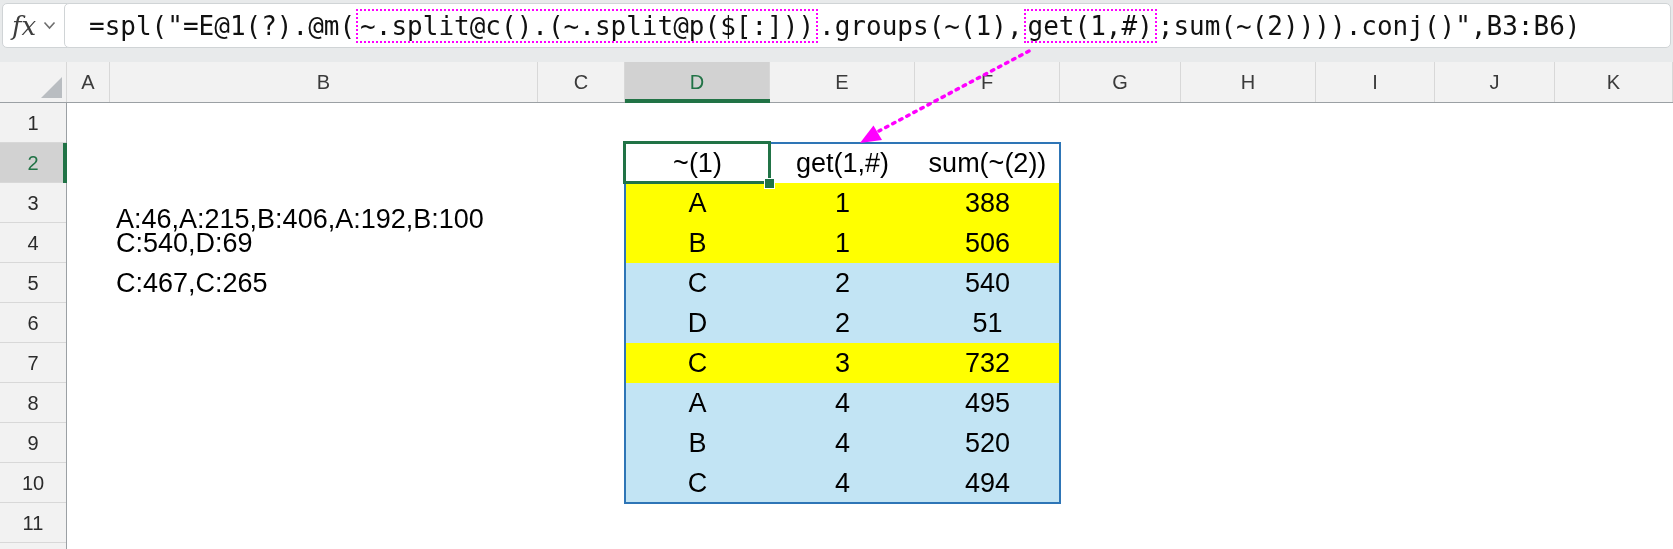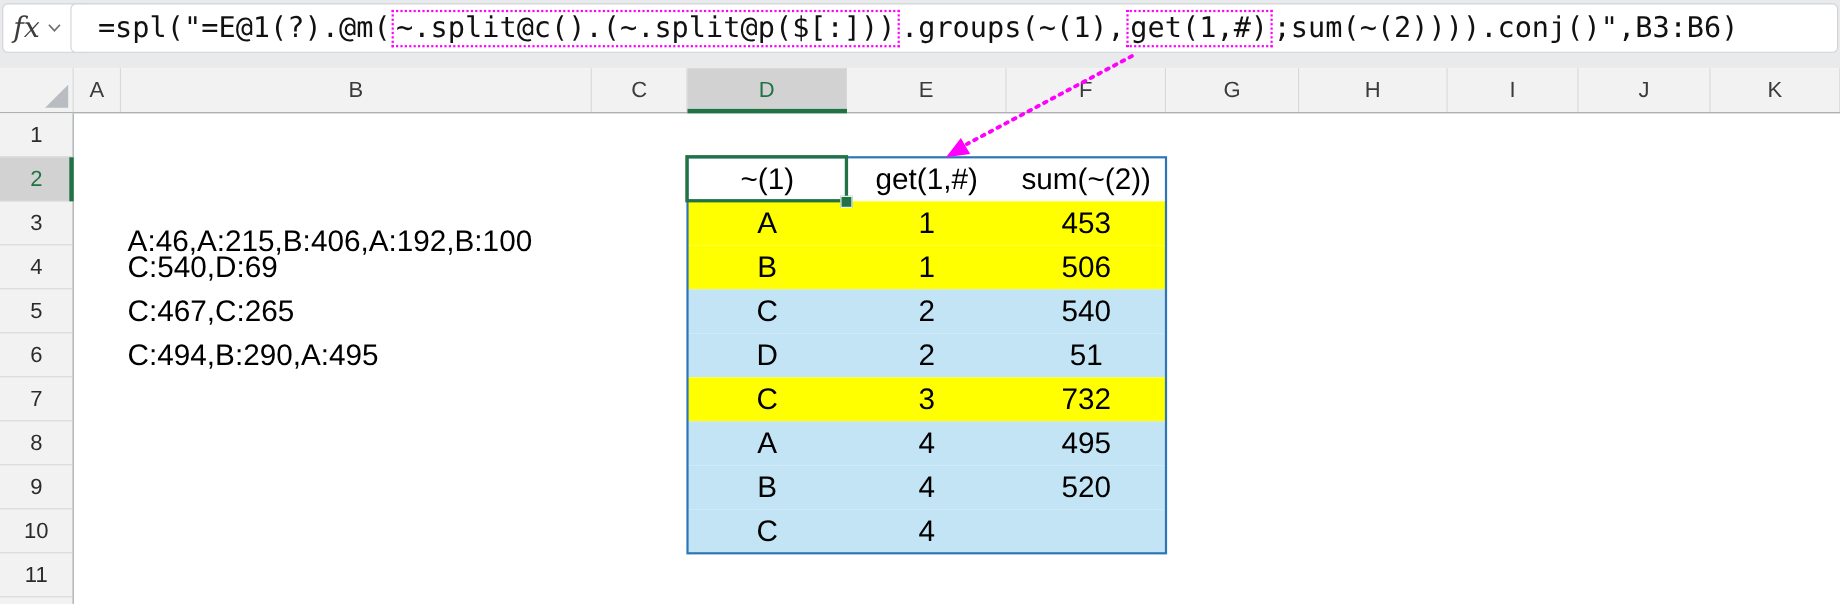--- a/index.html
+++ b/index.html
@@ -113,32 +113,31 @@
     <div class="rh">11</div>
     <div class="rh partial"></div>
   </div>
 
   <div class="d-underline"></div>
   <div class="r2-bar"></div>
 
   <div class="bcell" style="top:199px">A:46,A:215,B:406,A:192,B:100</div>
   <div class="bcell" style="top:223px">C:540,D:69</div>
   <div class="bcell" style="top:263px">C:467,C:265</div>
-  <div class="bcell" style="top:303px">C:494,B:290,A:495</div>
 
   <div class="rtable">
     <div class="trow hdr">
       <div class="tc">~(1)</div>
       <div class="tc">get(1,#)</div>
       <div class="tc">sum(~(2))</div>
     </div>
     <div class="trow yellow">
       <div class="tc">A</div>
       <div class="tc">1</div>
-      <div class="tc">453</div>
+      <div class="tc">388</div>
     </div>
     <div class="trow yellow">
       <div class="tc">B</div>
       <div class="tc">1</div>
       <div class="tc">506</div>
     </div>
     <div class="trow blue">
       <div class="tc">C</div>
       <div class="tc">2</div>
       <div class="tc">540</div>
@@ -159,20 +158,21 @@
       <div class="tc">495</div>
     </div>
     <div class="trow blue">
       <div class="tc">B</div>
       <div class="tc">4</div>
       <div class="tc">520</div>
     </div>
     <div class="trow blue">
       <div class="tc">C</div>
       <div class="tc">4</div>
+      <div class="tc">494</div>
     </div>
   </div>
 
   <div class="table-border"></div>
   <div class="active-cell"></div>
   <div class="fill-handle"></div>
 
   <svg class="arrow-svg" width="1673" height="549" viewBox="0 0 1673 549">
     <line x1="1029" y1="51" x2="879" y2="131" stroke="#FF00FF" stroke-width="3.5" stroke-dasharray="2.5 5.5" stroke-linecap="round"></line>
     <polygon points="860,143 873.5,125.5 882,140" fill="#FF00FF"></polygon>

